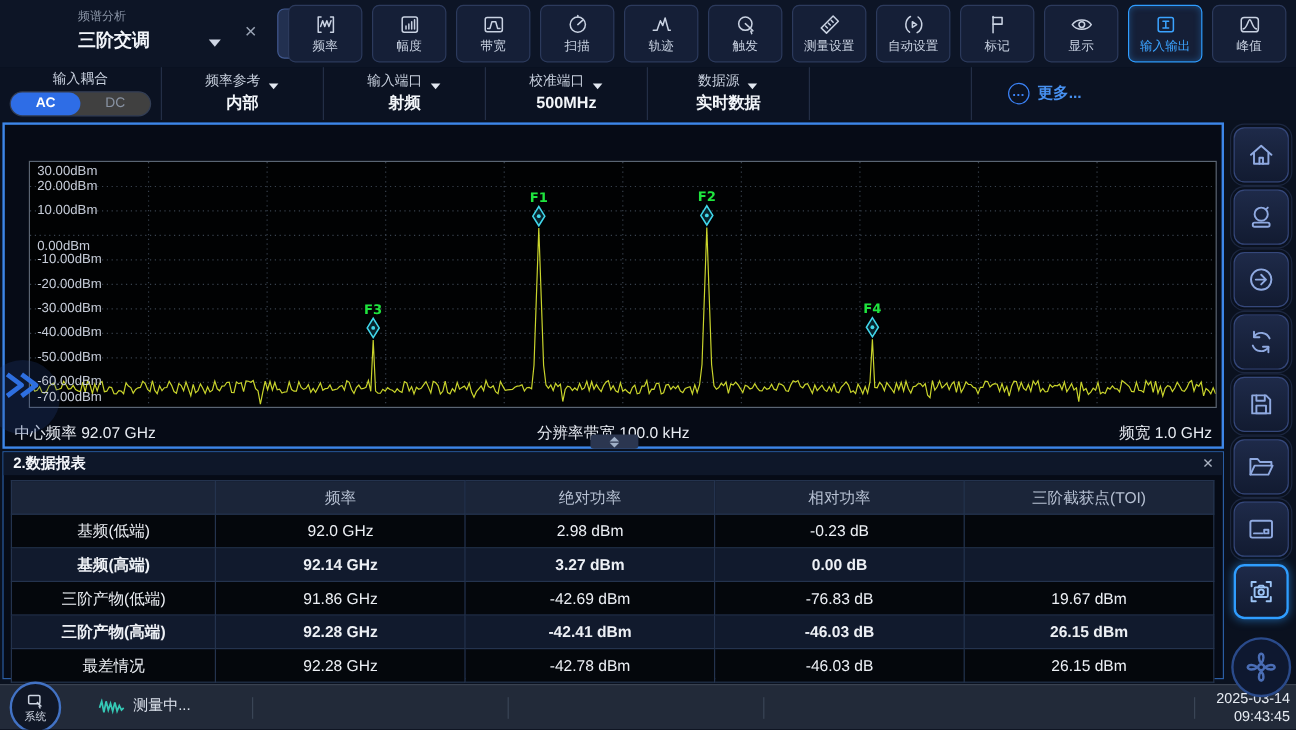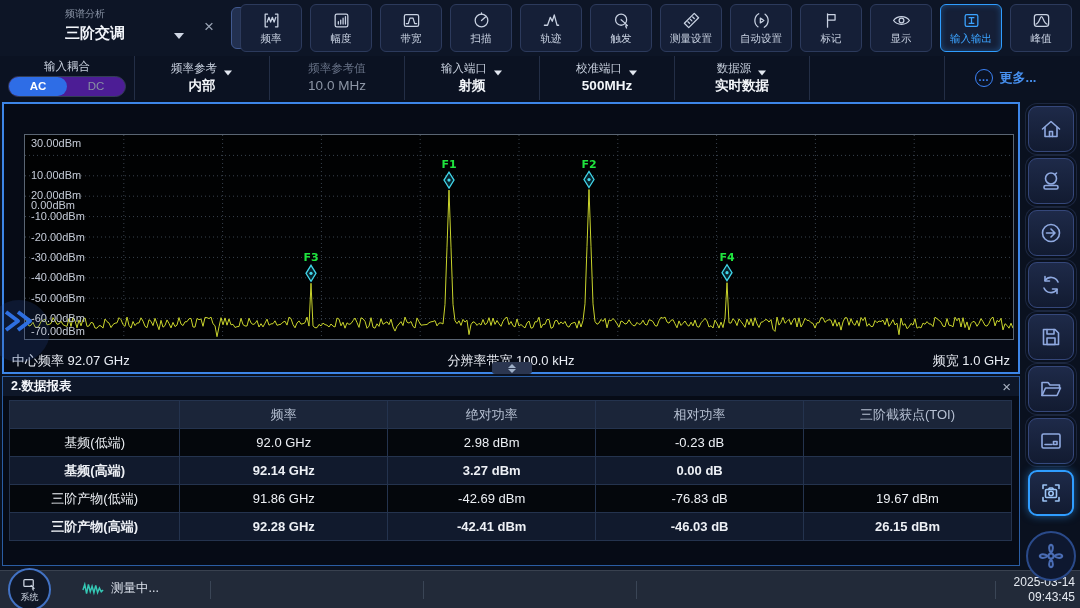--- a/index.html
+++ b/index.html
@@ -24,21 +24,21 @@
 
   
   #settings { position:absolute; left:0; top:56px; width:1080px; height:44px; background:#0b1222; display:flex; }
   .sec { position:relative; width:135px; height:44px; border-right:1px solid #232e46; display:flex; flex-direction:column; align-items:center; justify-content:center; }
   .sec:last-child { border-right:none; }
   .sec .lbl { font-size:11.5px; color:#c8d0de; line-height:13px; }
   .sec .val { font-size:13.5px; font-weight:bold; color:#f2f5f9; line-height:17px; margin-top:2px; }
   .sec.disabled .lbl { color:#667085; }
   .sec.disabled .val { color:#8d96a6; font-weight:normal; }
   .sec .caret { border-top-color:#e2e7f0; transform:scale(.8); margin-left:5px; vertical-align:1px; }
-  .toggle { margin-top:3px; width:118px; height:21px; background:#4c1d95; border:1px solid #323d54; border-radius:11px; display:flex; }
+  .toggle { margin-top:3px; width:118px; height:21px; background:#404040; border:1px solid #323d54; border-radius:11px; display:flex; }
   .toggle .opt { flex:1; font-size:11.5px; line-height:19px; text-align:center; color:#8892a2; border-radius:10px; cursor:pointer; }
   .toggle .opt.sel { background:#2e6de6; color:#fff; font-weight:bold; }
   #sec-more { justify-content:center; align-items:flex-end; padding-right:14px; flex-direction:row; }
   #more-icon { width:18px; height:18px; border:1.5px solid #3b82f6; border-radius:50%; color:#3b82f6; font-size:11px; line-height:14px; text-align:center; font-weight:bold; margin-right:7px; align-self:center; }
   #more-label { font-size:13px; font-weight:bold; color:#4790f0; align-self:center; }
 
   
   #win1 { position:absolute; left:2px; top:102px; width:1018px; height:272px; border:2px solid #3d86e8; background:#060b16; }
   #win2 { position:absolute; left:2px; top:376px; width:1018px; height:190px; border:1.5px solid #2a5da3; background:#060b16; }
   .win-title { height:19px; background:#0e1729; display:flex; align-items:center; padding:0 8px; }
@@ -193,24 +193,20 @@
       <div class="sec">
         <div class="lbl">输入耦合</div>
         <div class="toggle">
           <div class="opt sel">AC</div>
           <div class="opt">DC</div>
         </div>
       </div>
       <div class="sec">
         <div class="lbl"><span>频率参考</span><span class="caret" style="margin-left:6px;transform:translateY(5px) scale(.8);display:inline-block;"></span></div>
         <div class="val">内部</div>
-      </div>
-      <div class="sec disabled">
-        <div class="lbl">频率参考值</div>
-        <div class="val">10.0 MHz</div>
       </div>
       <div class="sec">
         <div class="lbl"><span>输入端口</span><span class="caret" style="margin-left:6px;transform:translateY(5px) scale(.8);display:inline-block;"></span></div>
         <div class="val">射频</div>
       </div>
       <div class="sec">
         <div class="lbl"><span>校准端口</span><span class="caret" style="margin-left:6px;transform:translateY(5px) scale(.8);display:inline-block;"></span></div>
         <div class="val">500MHz</div>
       </div>
       <div class="sec">
@@ -266,21 +262,21 @@
             <circle cx="286" cy="138.2876" r="1.6" fill="#41d6ea"></circle>
             <text x="286" y="126.2876" text-anchor="middle" fill="#1fe43e" font-size="11" font-weight="bold" font-family="&quot;DejaVu Sans&quot;,sans-serif">F3</text>
           </g>
           <g>
             <polygon points="702,145.7164 707,137.7164 702,129.7164 697,137.7164" fill="#07242c" stroke="#41d6ea" stroke-width="1.3"></polygon>
             <circle cx="702" cy="137.7164" r="1.6" fill="#41d6ea"></circle>
             <text x="702" y="125.7164" text-anchor="middle" fill="#1fe43e" font-size="11" font-weight="bold" font-family="&quot;DejaVu Sans&quot;,sans-serif">F4</text>
           </g>
         </svg>
         <div class="ylab" style="top: 2px;">30.00dBm</div>
-        <div class="ylab" style="top: 13.9px; margin-top: 40px;">20.00dBm</div>
+        <div class="ylab" style="top: 13.9px;">20.00dBm</div>
         <div class="ylab" style="top: 34.3px;">10.00dBm</div>
         <div class="ylab" style="top: 64px;">0.00dBm</div>
         <div class="ylab" style="top: 75.1px;">-10.00dBm</div>
         <div class="ylab" style="top: 95.5px;">-20.00dBm</div>
         <div class="ylab" style="top: 115.9px;">-30.00dBm</div>
         <div class="ylab" style="top: 136.3px;">-40.00dBm</div>
         <div class="ylab" style="top: 156.7px;">-50.00dBm</div>
         <div class="ylab" style="top: 177.1px;">-60.00dBm</div>
         <div class="ylab" style="top: 190px;">-70.00dBm</div>
       </div>
@@ -340,20 +336,27 @@
             <td>-76.83 dB</td>
             <td>19.67 dBm</td>
           </tr>
           <tr class="even">
             <td>三阶产物(高端)</td>
             <td>92.28 GHz</td>
             <td>-42.41 dBm</td>
             <td>-46.03 dB</td>
             <td>26.15 dBm</td>
           </tr>
+          <tr class="odd">
+            <td>最差情况</td>
+            <td>92.28 GHz</td>
+            <td>-42.78 dBm</td>
+            <td>-46.03 dB</td>
+            <td>26.15 dBm</td>
+          </tr>
         </tbody>
     </table>
   </div>
 
   <div id="sidebar">
       <div class="sb-btn" style="top: 6px;">
         <svg viewBox="0 0 24 24" fill="none" stroke="currentColor" stroke-width="1.6" stroke-linecap="round" stroke-linejoin="round">
           <path d="M3.5 12 L12 4.5 L20.5 12"></path>
           <path d="M6 10.5 V19.5 h12 V10.5"></path>
           <path d="M10.5 19.5 v-5 h3 v5"></path>

